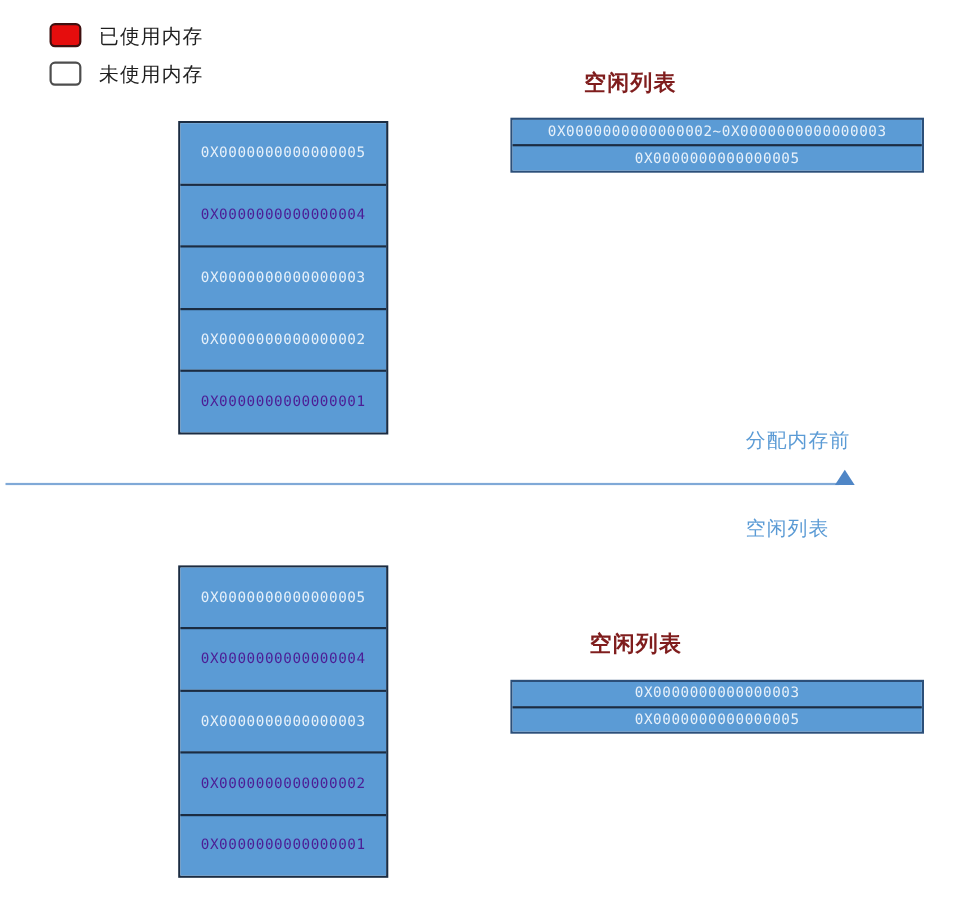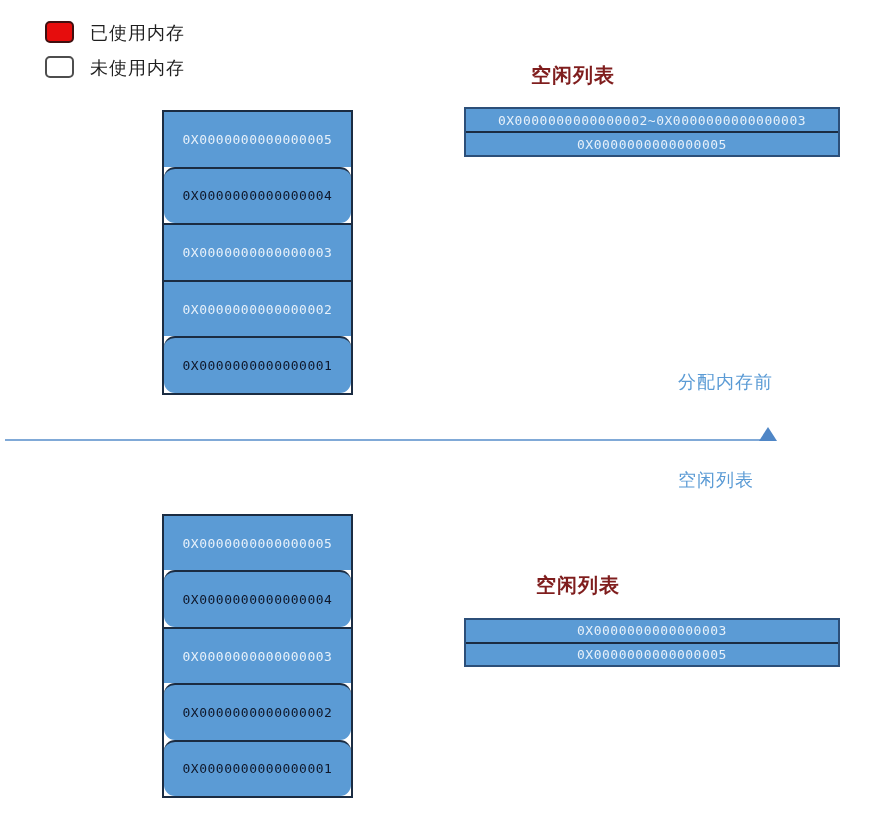--- a/index.html
+++ b/index.html
@@ -65,21 +65,21 @@
     display: flex;
     align-items: center;
     justify-content: center;
     font-family: "DejaVu Sans Mono", monospace;
     font-size: 13px;
     letter-spacing: 0.5px;
     border-top: 2px solid #1b2c42;
   }
   .block:first-child { border-top: none; }
   .text-free { color: #e6f0fa; }
-  .text-used { color: #0f172a; border-radius: 11px; }
+  .text-used { color: #4c1d95; }
 
   
   .freelist-title {
     position: absolute;
     font-size: 20px;
     font-weight: bold;
     color: #7f1d1d;
     letter-spacing: 1px;
   }
   .freelist-title-before { left: 531px; top: 62px; }
@@ -111,21 +111,21 @@
   
   .phase-label {
     position: absolute;
     left: 678px;
     width: 95px;
     font-size: 18px;
     color: #5b9bd5;
     letter-spacing: 1px;
     white-space: nowrap;
   }
-  .label-before { top: 370px; }
+  .label-before { top: 388px; }
   .label-after  { top: 468px; }
   .divider-line {
     position: absolute;
     left: 5px;
     top: 439px;
     width: 758px;
     height: 2px;
     background: #80a9d7;
   }
   .divider-arrow {

